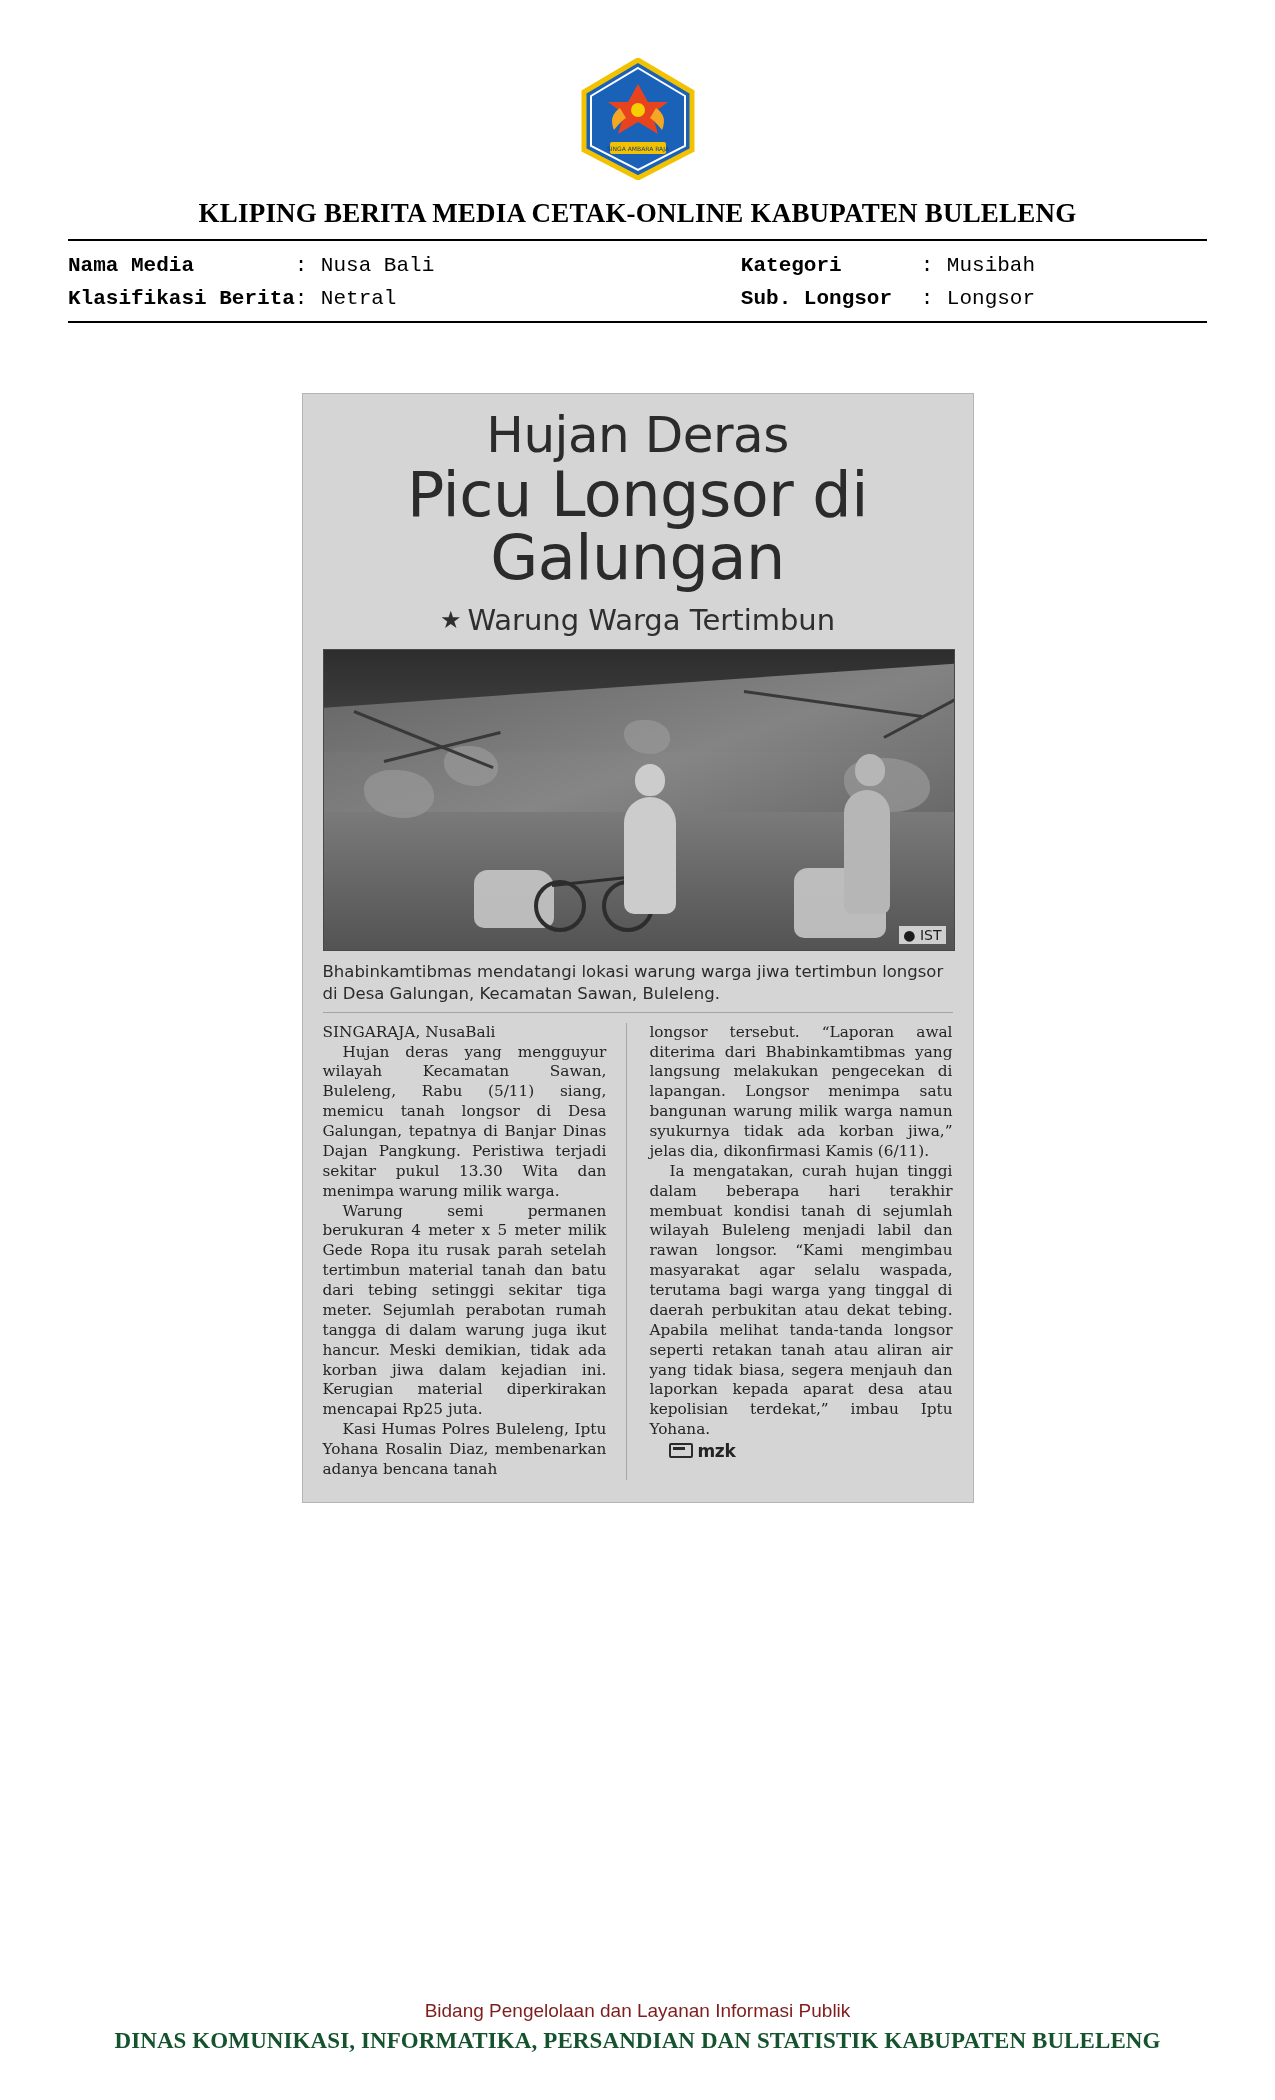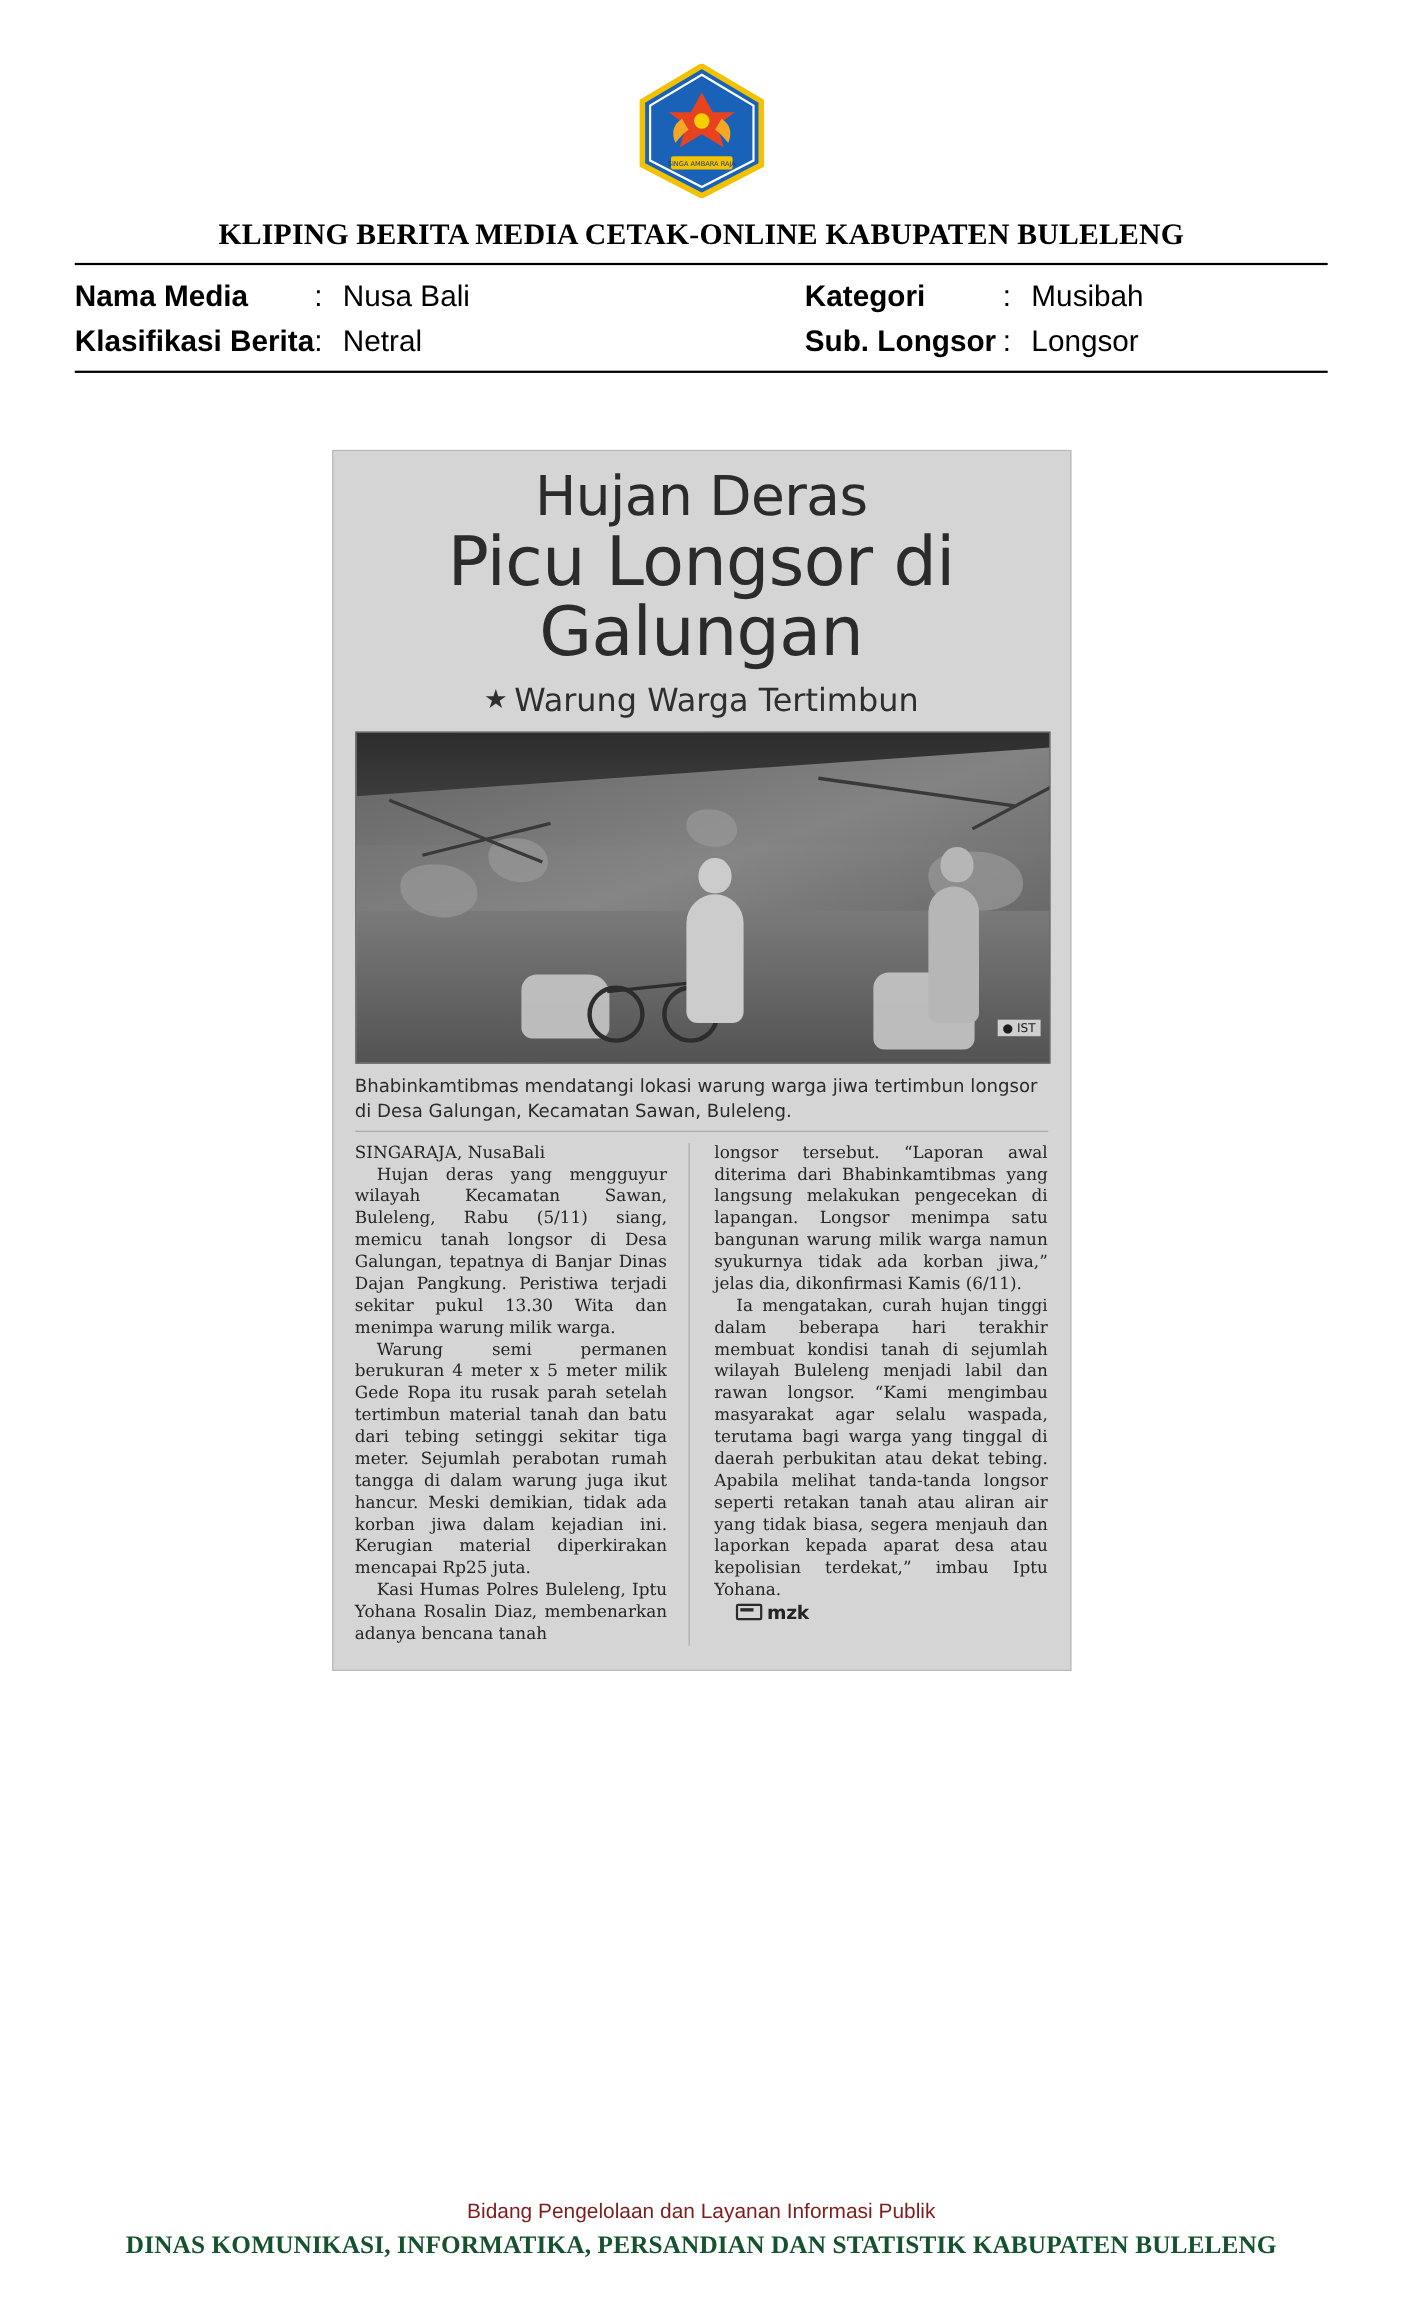--- a/index.html
+++ b/index.html
@@ -50,24 +50,24 @@
     border-top: 2px solid #000;
     width: 100%;
   }
   .meta-table {
     width: 100%;
     border-collapse: collapse;
     margin-top: 8px;
     margin-bottom: 6px;
   }
   .meta-table td {
-    font-size: 27px;
+    font-size: 21px;
     padding: 5px 0;
     vertical-align: baseline;
-    font-family: Liberation Sans, sans-serif;
+    font-family: Liberation Mono, monospace;
   }
   .meta-label {
     font-weight: bold;
     white-space: nowrap;
     width: 215px;
   }
   .meta-colon {
     width: 26px;
     text-align: left;
   }
@@ -187,23 +187,23 @@
   }
   .photo .bike .w {
     position:absolute; bottom:0; width:44px; height:44px;
     border:4px solid #2e2d2a; border-radius:50%;
   }
   .photo .bag {
     position:absolute; background:#c9c6be; border-radius:14px 18px 10px 10px;
     opacity:.9;
   }
   .credit {
-    position:absolute; right:8px; bottom:24px;
+    position:absolute; right:8px; bottom:6px;
     font-family:"DejaVu Sans", sans-serif;
-    font-size:11px; color:#1c1c1c; background:rgba(230,228,222,.85);
+    font-size:14px; color:#1c1c1c; background:rgba(230,228,222,.85);
     padding:1px 4px;
   }
   .caption {
     font-family: "DejaVu Sans", sans-serif;
     font-size: 16.5px;
     line-height: 1.28;
     color: #2b2b2b;
     margin-top: 10px;
     padding-bottom: 8px;
     border-bottom: 1px solid #a9a59d;

